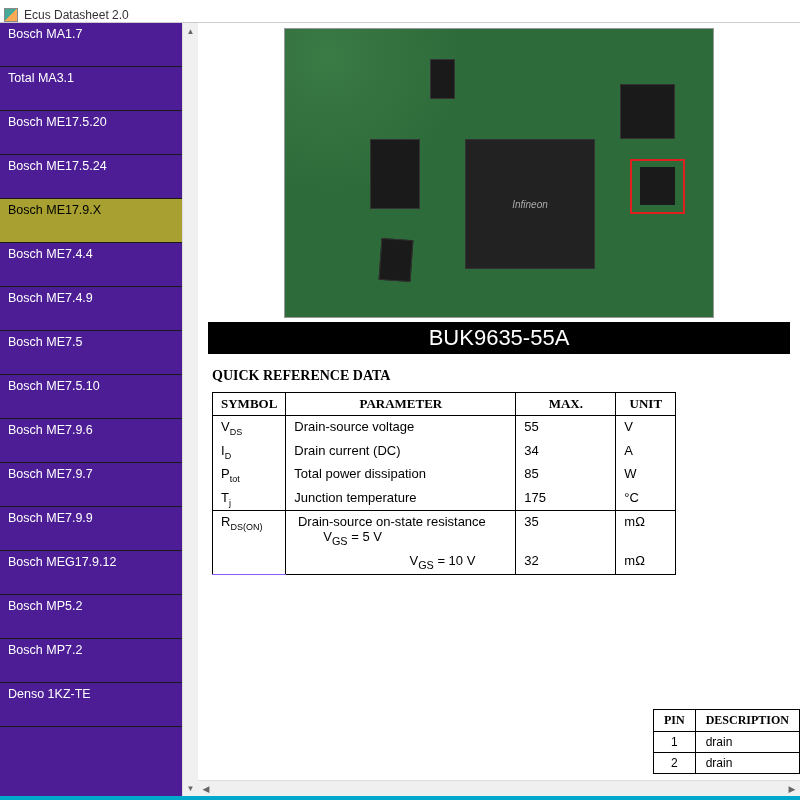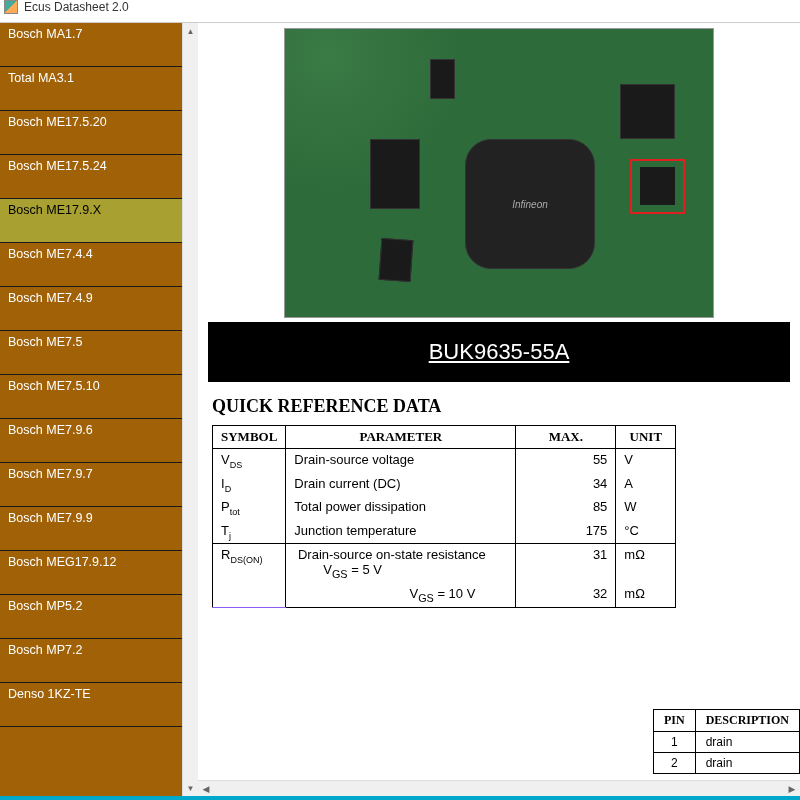--- a/index.html
+++ b/index.html
@@ -9,41 +9,41 @@
     width: 800px;
     height: 800px;
     overflow: hidden;
     display: flex;
     flex-direction: column;
   }
   .titlebar {
     height: 22px;
     background: #fff;
     display: flex;
-    align-items: flex-start;
+    align-items: flex-end;
     padding-left: 4px;
     font-size: 12px;
     color: #333;
   }
   .titlebar-icon {
     width: 14px;
     height: 14px;
     margin-right: 6px;
     background: linear-gradient(135deg,#4a9 0%,#4a9 50%,#fa5 50%,#fa5 100%);
     border: 1px solid #888;
   }
   .app-body {
     flex: 1;
     display: flex;
     overflow: hidden;
     border-top: 1px solid #ccc;
   }
   .sidebar {
     width: 182px;
-    background: #a16207;
+    background: #4c1d95;
     overflow-y: auto;
     flex-shrink: 0;
   }
   .sidebar-scroll {
     width: 16px;
     background: #f0f0f0;
     flex-shrink: 0;
     position: relative;
     border-left: 1px solid #ddd;
   }
@@ -108,21 +108,20 @@
   .chip.big {
     width: 130px; height: 130px;
     left: 180px; top: 110px;
     background: #222;
     display: flex;
     align-items: center;
     justify-content: center;
     color: #aaa;
     font-size: 10px;
     font-style: italic;
-    border-radius: 26px;
   }
   .chip.c1 { width:50px; height:70px; left:85px; top:110px; }
   .chip.c2 { width:55px; height:55px; left:335px; top:55px; }
   .chip.c3 { width:32px; height:42px; left:95px; top:210px; transform:rotate(4deg); }
   .chip.c4 { width:25px; height:40px; left:145px; top:30px; }
   .highlight-box {
     position: absolute;
     border: 2px solid #e02020;
     width: 55px;
     height: 55px;
@@ -132,48 +131,47 @@
   .highlight-box .chip-inside {
     width: 35px; height: 38px;
     background: #1a1a1a;
     position: absolute;
     left: 8px; top: 6px;
   }
   .part-title-bar {
     background: #000;
     color: #fff;
     font-size: 22px;
-    padding: 17px 0;
+    padding: 3px 0;
     text-align: center;
     margin: 4px 0 14px 0;
-    text-decoration: underline;
   }
   .quick-ref-heading {
     font-weight: bold;
-    font-size: 18px;
+    font-size: 14px;
     margin: 10px 0 8px 4px;
     font-family: Georgia, serif;
   }
   table.ref {
     border-collapse: collapse;
     font-size: 13px;
     margin-left: 4px;
   }
   table.ref th, table.ref td {
     border: 1px solid #000;
     padding: 3px 8px;
     text-align: left;
     vertical-align: top;
   }
   table.ref th {
     font-weight: bold;
     text-align: center;
     font-family: Georgia, serif;
   }
-  table.ref td.center { text-align: right; }
+  table.ref td.center { text-align: left; }
   .sym sub { font-size: 9px; }
   .pin-table {
     position: absolute;
     right: 0;
     bottom: 22px;
     border-collapse: collapse;
     font-size: 12px;
   }
   .pin-table th, .pin-table td {
     border: 1px solid #000;
@@ -327,21 +325,21 @@
         <tbody>
             <tr>
           <td class="sym" rowspan="2" style="border-bottom:1px solid #8b5cf6;vertical-align:top;">
             <span>R</span><sub>DS(ON)</sub>
           </td>
           <td style="border-bottom:none;">
             &nbsp;<span>Drain-source on-state resistance</span>
             &nbsp;&nbsp;&nbsp;&nbsp;&nbsp;&nbsp;&nbsp;
             <span>V</span><sub>GS</sub><span> = 5 V</span>
           </td>
-          <td class="center" style="border-bottom:none;">31</td>
+          <td class="center" style="border-bottom:none;">35</td>
           <td style="border-bottom:none;">mΩ</td>
         </tr>
         <tr>
           <td style="border-top:none;text-align:right;padding-right:40px;">
             <span>V</span><sub>GS</sub><span> = 10 V</span>
           </td>
           <td class="center" style="border-top:none;">32</td>
           <td style="border-top:none;">mΩ</td>
         </tr>
       </tbody>

